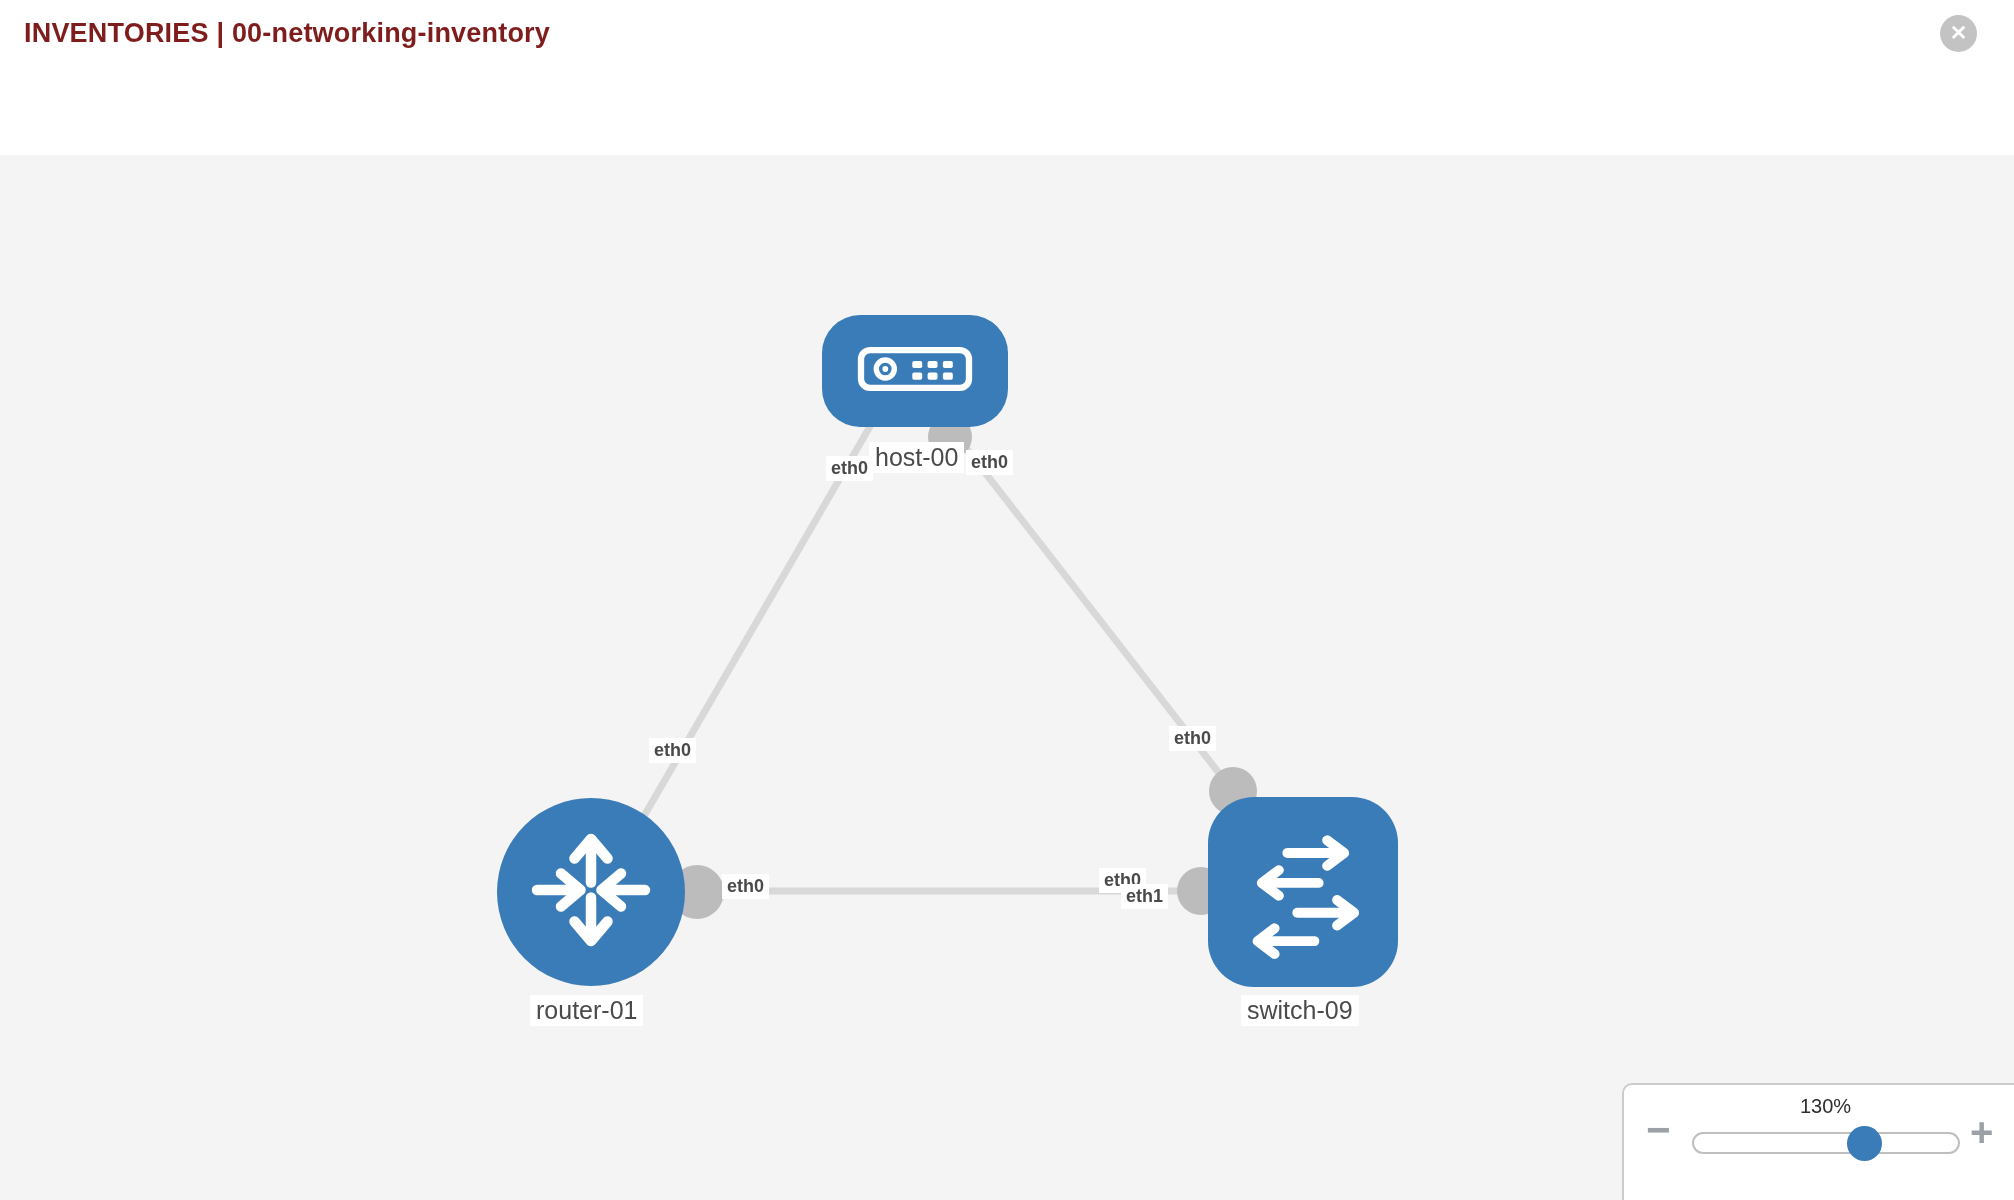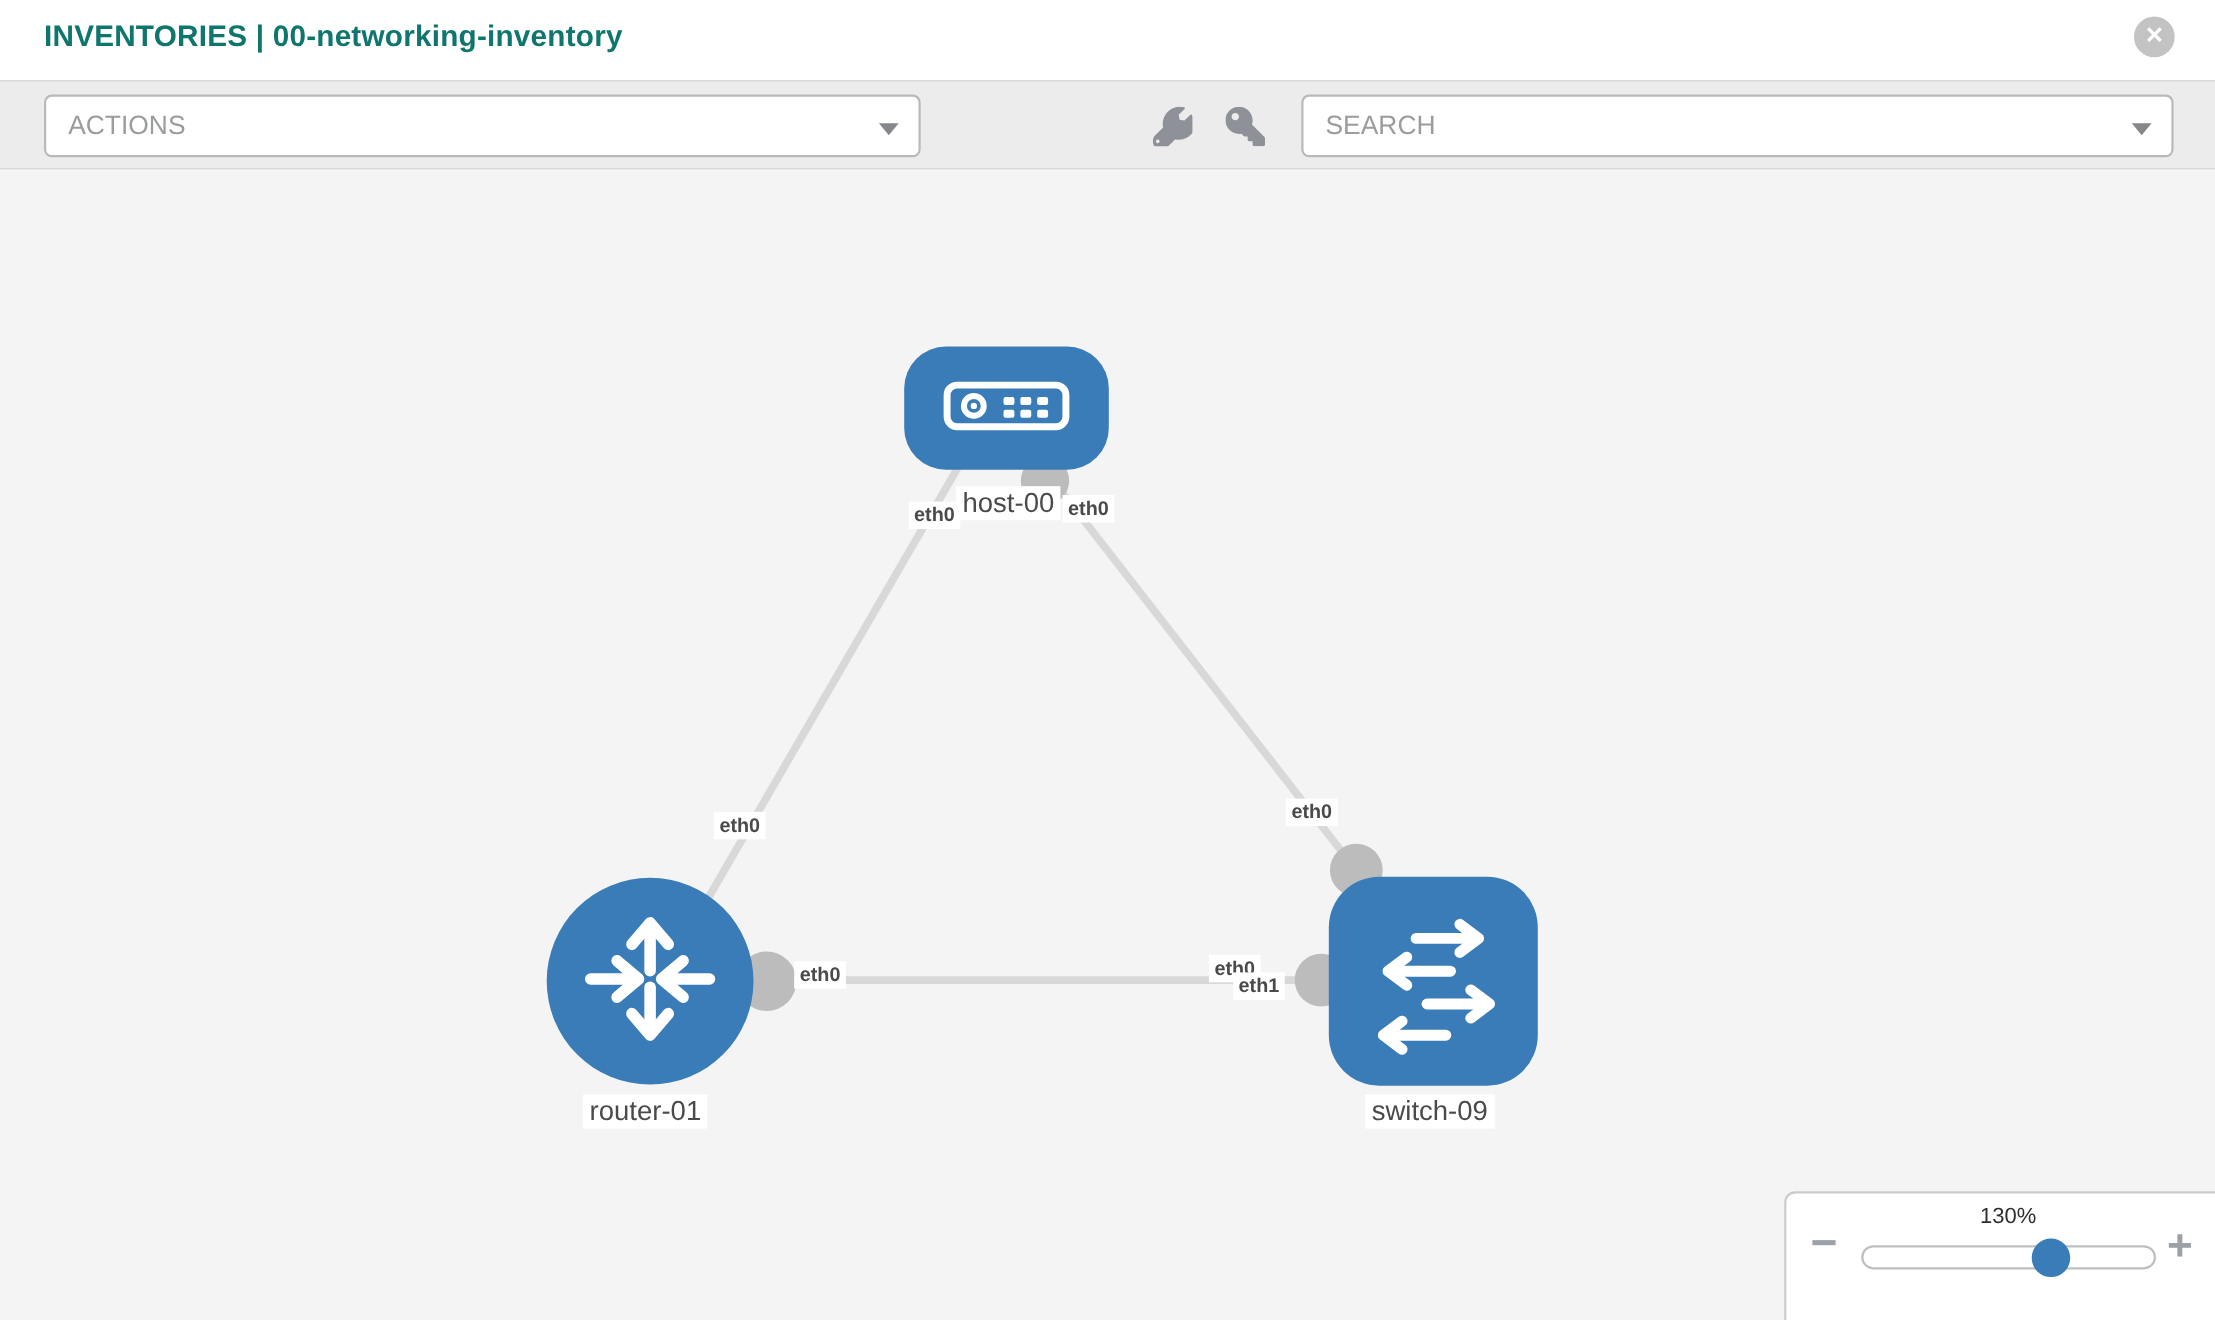--- a/index.html
+++ b/index.html
@@ -2,21 +2,21 @@
 <html><head>
 <meta charset="utf-8">
 <style>
   * { margin:0; padding:0; box-sizing:border-box; }
   html,body { width:2014px; height:1200px; overflow:hidden;
     font-family:"Liberation Sans", sans-serif; background:#fff; }
   .stage { position:relative; width:2014px; height:1200px; overflow:hidden; }
 
   
   .header { position:absolute; left:0; top:0; width:2014px; height:73px; background:#ffffff; }
-  .header-title { position:absolute; left:40px; top:18px; font-size:27px; font-weight:700; color:#0f766e; letter-spacing:0.2px; }
+  .header-title { position:absolute; left:24px; top:18px; font-size:27px; font-weight:700; color:#7f1d1d; letter-spacing:0.2px; }
   .close-btn { position:absolute; left:1940px; top:15px; width:37px; height:37px; border-radius:50%;
     background:#c3c3c3; color:#ffffff; font-size:21px; font-weight:700; text-align:center; line-height:36px; cursor:pointer; }
 
   
   .toolbar { position:absolute; left:0; top:73px; width:2014px; height:81px; background:#ececec;
     border-top:1px solid #d2d2d2; border-bottom:1px solid #d2d2d2; }
   .dropdown { position:absolute; top:12px; height:57px; background:#ffffff; border:2px solid #b9b9b9;
     border-radius:7px; display:flex; align-items:center; padding:0 20px; cursor:pointer; }
   .dropdown-actions { left:40px; width:797px; }
   .dropdown-search { left:1183px; width:793px; }
@@ -68,42 +68,20 @@
 </head>
 <body>
 
 <div class="stage">
 
   <div class="header">
     <div class="header-title">INVENTORIES | 00-networking-inventory</div>
     <div class="close-btn">✕</div>
   </div>
 
-  <div class="toolbar">
-    <div class="dropdown dropdown-actions">
-      <span class="dropdown-label">ACTIONS</span>
-      <span class="caret"></span>
-    </div>
-
-    <div class="tool-icon icon-wrench">
-      <svg viewBox="0 0 512 512">
-          <path d="M507.7 109.3c-2.4-9.9-14.8-13.1-22.1-5.9l-76.3 76.3-62.2-12.4-12.4-62.2 76.3-76.3c7.2-7.2 4-19.7-5.9-22.1C335-11.3 249.3 8 192.7 64.7 137.5 119.9 117.8 197.4 133.5 268L32 369.5c-42.7 42.7-42.7 111.8 0 154.5s111.8 42.7 154.5 0L288 422.5c70.6 15.7 148.1-4 203.3-59.2 56.7-56.6 76-142.3 16.4-254zM64 472c-13.3 0-24-10.7-24-24s10.7-24 24-24 24 10.7 24 24-10.7 24-24 24z"></path>
-        </svg>
-    </div>
-    <div class="tool-icon icon-key">
-      <svg viewBox="0 0 512 512" style="transform:scaleX(-1);">
-          <path d="M512 176C512 273.2 433.2 352 336 352c-11.2 0-22.2-1.1-32.8-3.1l-24 27A24 24 0 0 1 261.2 384H224v40c0 13.3-10.7 24-24 24h-40v40c0 13.3-10.7 24-24 24H24c-13.3 0-24-10.7-24-24v-78.1c0-6.4 2.5-12.5 7-17L168.8 231.2C163.1 213.8 160 195.3 160 176 160 78.8 238.8 0 336 0c97.5 0 176 78.5 176 176zM336 128c0 26.5 21.5 48 48 48s48-21.5 48-48-21.5-48-48-48-48 21.5-48 48z"></path>
-        </svg>
-    </div>
-
-    <div class="dropdown dropdown-search">
-      <span class="dropdown-label">SEARCH</span>
-      <span class="caret"></span>
-    </div>
-  </div>
 
   <div class="canvas">
 
     <svg class="links-svg">
 
       <line class="link" x1="872" y1="268" x2="640" y2="668"></line>
       <line class="link" x1="948" y1="270" x2="1236" y2="640"></line>
       <line class="link" x1="697" y1="736" x2="1201" y2="736"></line>
 
       <circle class="port" cx="950" cy="282" r="22"></circle>

